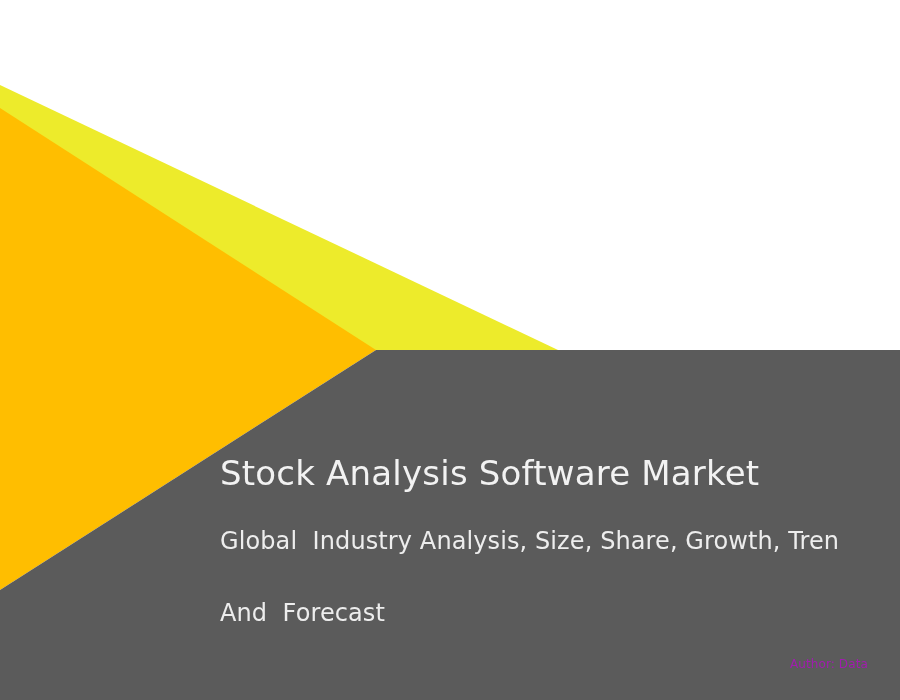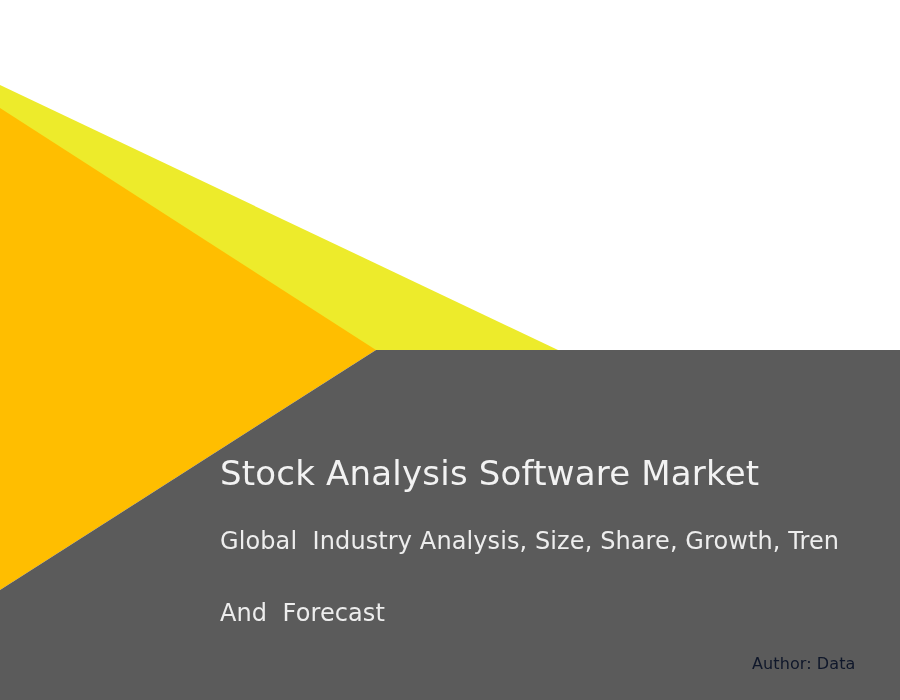--- a/index.html
+++ b/index.html
@@ -51,26 +51,26 @@
     font-size: 24px;
     font-weight: 400;
     line-height: 50px;
     color: #ededed;
     white-space: pre;
     letter-spacing: 0.1px;
   }
 
   .author-line {
     position: absolute;
-    left: 752px;
+    left: 790px;
     top: 653px;
-    font-size: 16px;
+    font-size: 12px;
     font-weight: 400;
     line-height: 22px;
-    color: #0f172a;
+    color: #a21caf;
     white-space: nowrap;
     letter-spacing: 0.1px;
   }
 </style>
 </head>
 <body>
 
 <div class="slide">
 
   <svg class="bg-layer" viewBox="0 0 900 700" preserveAspectRatio="none">

